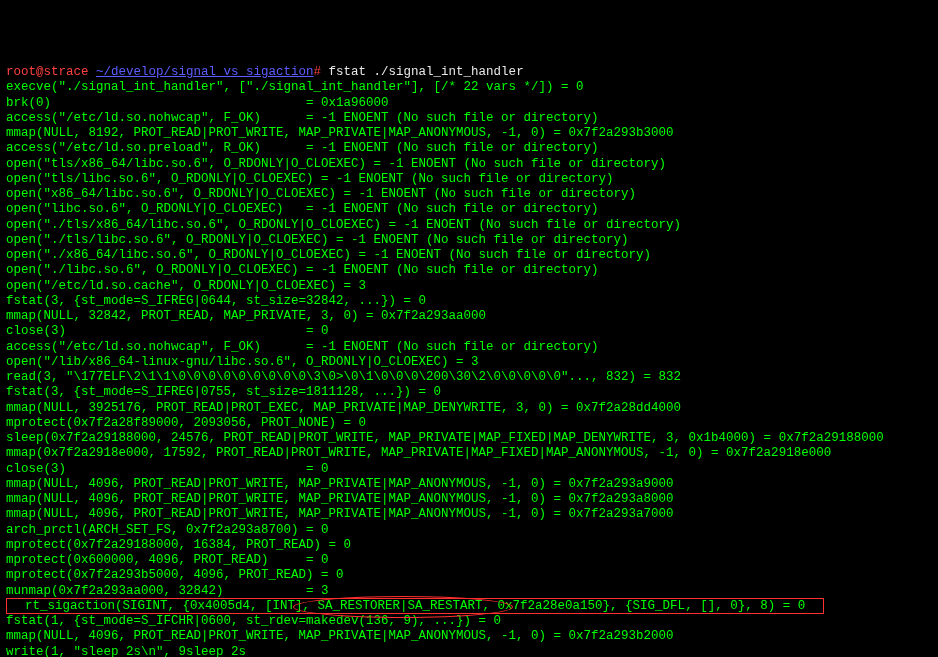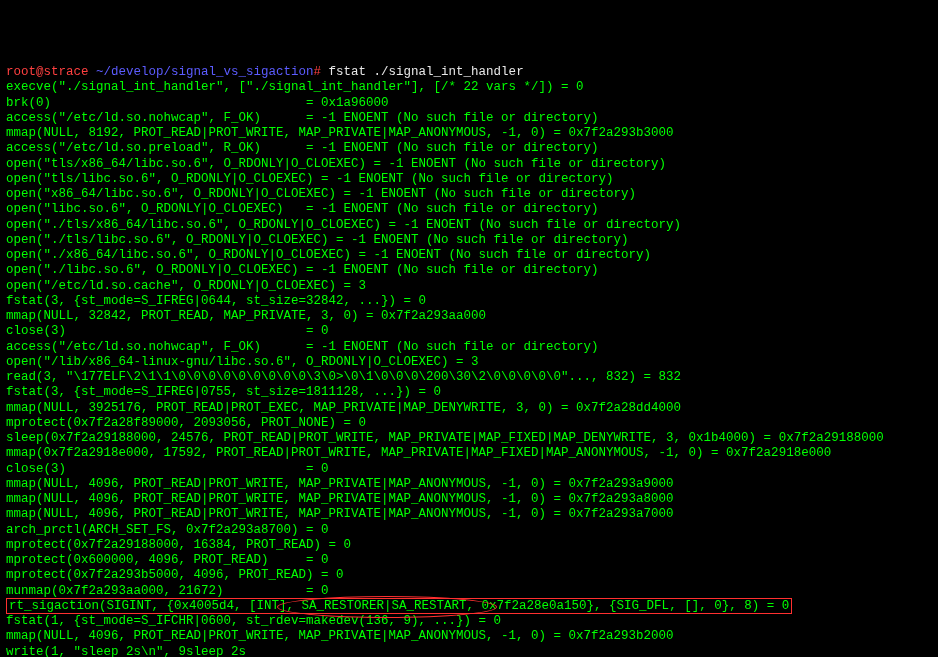--- a/index.html
+++ b/index.html
@@ -9,29 +9,29 @@
     font-size: 12.5px;
     line-height: 1.22;
     padding: 4px 6px;
     color: #00ff00;
     white-space: pre;
     overflow: hidden;
     width: 938px;
     height: 657px;
   }
   .red { color: #ff4040; }
-  .blue { color: #5c5cff; }
+  .blue { color: #5c5cff; text-decoration: underline; }
   .green { color: #00ff00; }
   .white { color: #e8e8e8; }
   .highlight-line {
     position: relative;
   }
   .box {
     border: 1px solid #ff3030;
-    padding: 0 2px;
+    padding: 0 18px;
     display: inline;
   }
   .circle {
     position: absolute;
     border: 1px solid #ff3030;
     border-radius: 50%;
     width: 220px;
     height: 22px;
     top: -3px;
     pointer-events: none;
@@ -69,21 +69,21 @@
 <span class="green">sleep(0x7f2a29188000, 24576, PROT_READ|PROT_WRITE, MAP_PRIVATE|MAP_FIXED|MAP_DENYWRITE, 3, 0x1b4000) = 0x7f2a29188000</span>
 <span class="green">mmap(0x7f2a2918e000, 17592, PROT_READ|PROT_WRITE, MAP_PRIVATE|MAP_FIXED|MAP_ANONYMOUS, -1, 0) = 0x7f2a2918e000</span>
 <span class="green">close(3)                                = 0</span>
 <span class="green">mmap(NULL, 4096, PROT_READ|PROT_WRITE, MAP_PRIVATE|MAP_ANONYMOUS, -1, 0) = 0x7f2a293a9000</span>
 <span class="green">mmap(NULL, 4096, PROT_READ|PROT_WRITE, MAP_PRIVATE|MAP_ANONYMOUS, -1, 0) = 0x7f2a293a8000</span>
 <span class="green">mmap(NULL, 4096, PROT_READ|PROT_WRITE, MAP_PRIVATE|MAP_ANONYMOUS, -1, 0) = 0x7f2a293a7000</span>
 <span class="green">arch_prctl(ARCH_SET_FS, 0x7f2a293a8700) = 0</span>
 <span class="green">mprotect(0x7f2a29188000, 16384, PROT_READ) = 0</span>
 <span class="green">mprotect(0x600000, 4096, PROT_READ)     = 0</span>
 <span class="green">mprotect(0x7f2a293b5000, 4096, PROT_READ) = 0</span>
-<span class="green">munmap(0x7f2a293aa000, 21672)           = 0</span>
+<span class="green">munmap(0x7f2a293aa000, 32842)           = 3</span>
 <span class="highlight-line"><span class="box"><span class="green">rt_sigaction(SIGINT, {0x4005d4, [INT], </span><span style="position:relative;"><span class="green">SA_RESTORER|SA_RESTART,</span><span class="circle" style="left:-25px;"></span></span><span class="green"> 0x7f2a28e0a150}, {SIG_DFL, [], 0}, 8) = 0</span></span></span>
 <span class="green">fstat(1, {st_mode=S_IFCHR|0600, st_rdev=makedev(136, 9), ...}) = 0</span>
 <span class="green">mmap(NULL, 4096, PROT_READ|PROT_WRITE, MAP_PRIVATE|MAP_ANONYMOUS, -1, 0) = 0x7f2a293b2000</span>
 <span class="green">write(1, "sleep 2s\n", 9sleep 2s</span>
 
 
 
 
 
 

